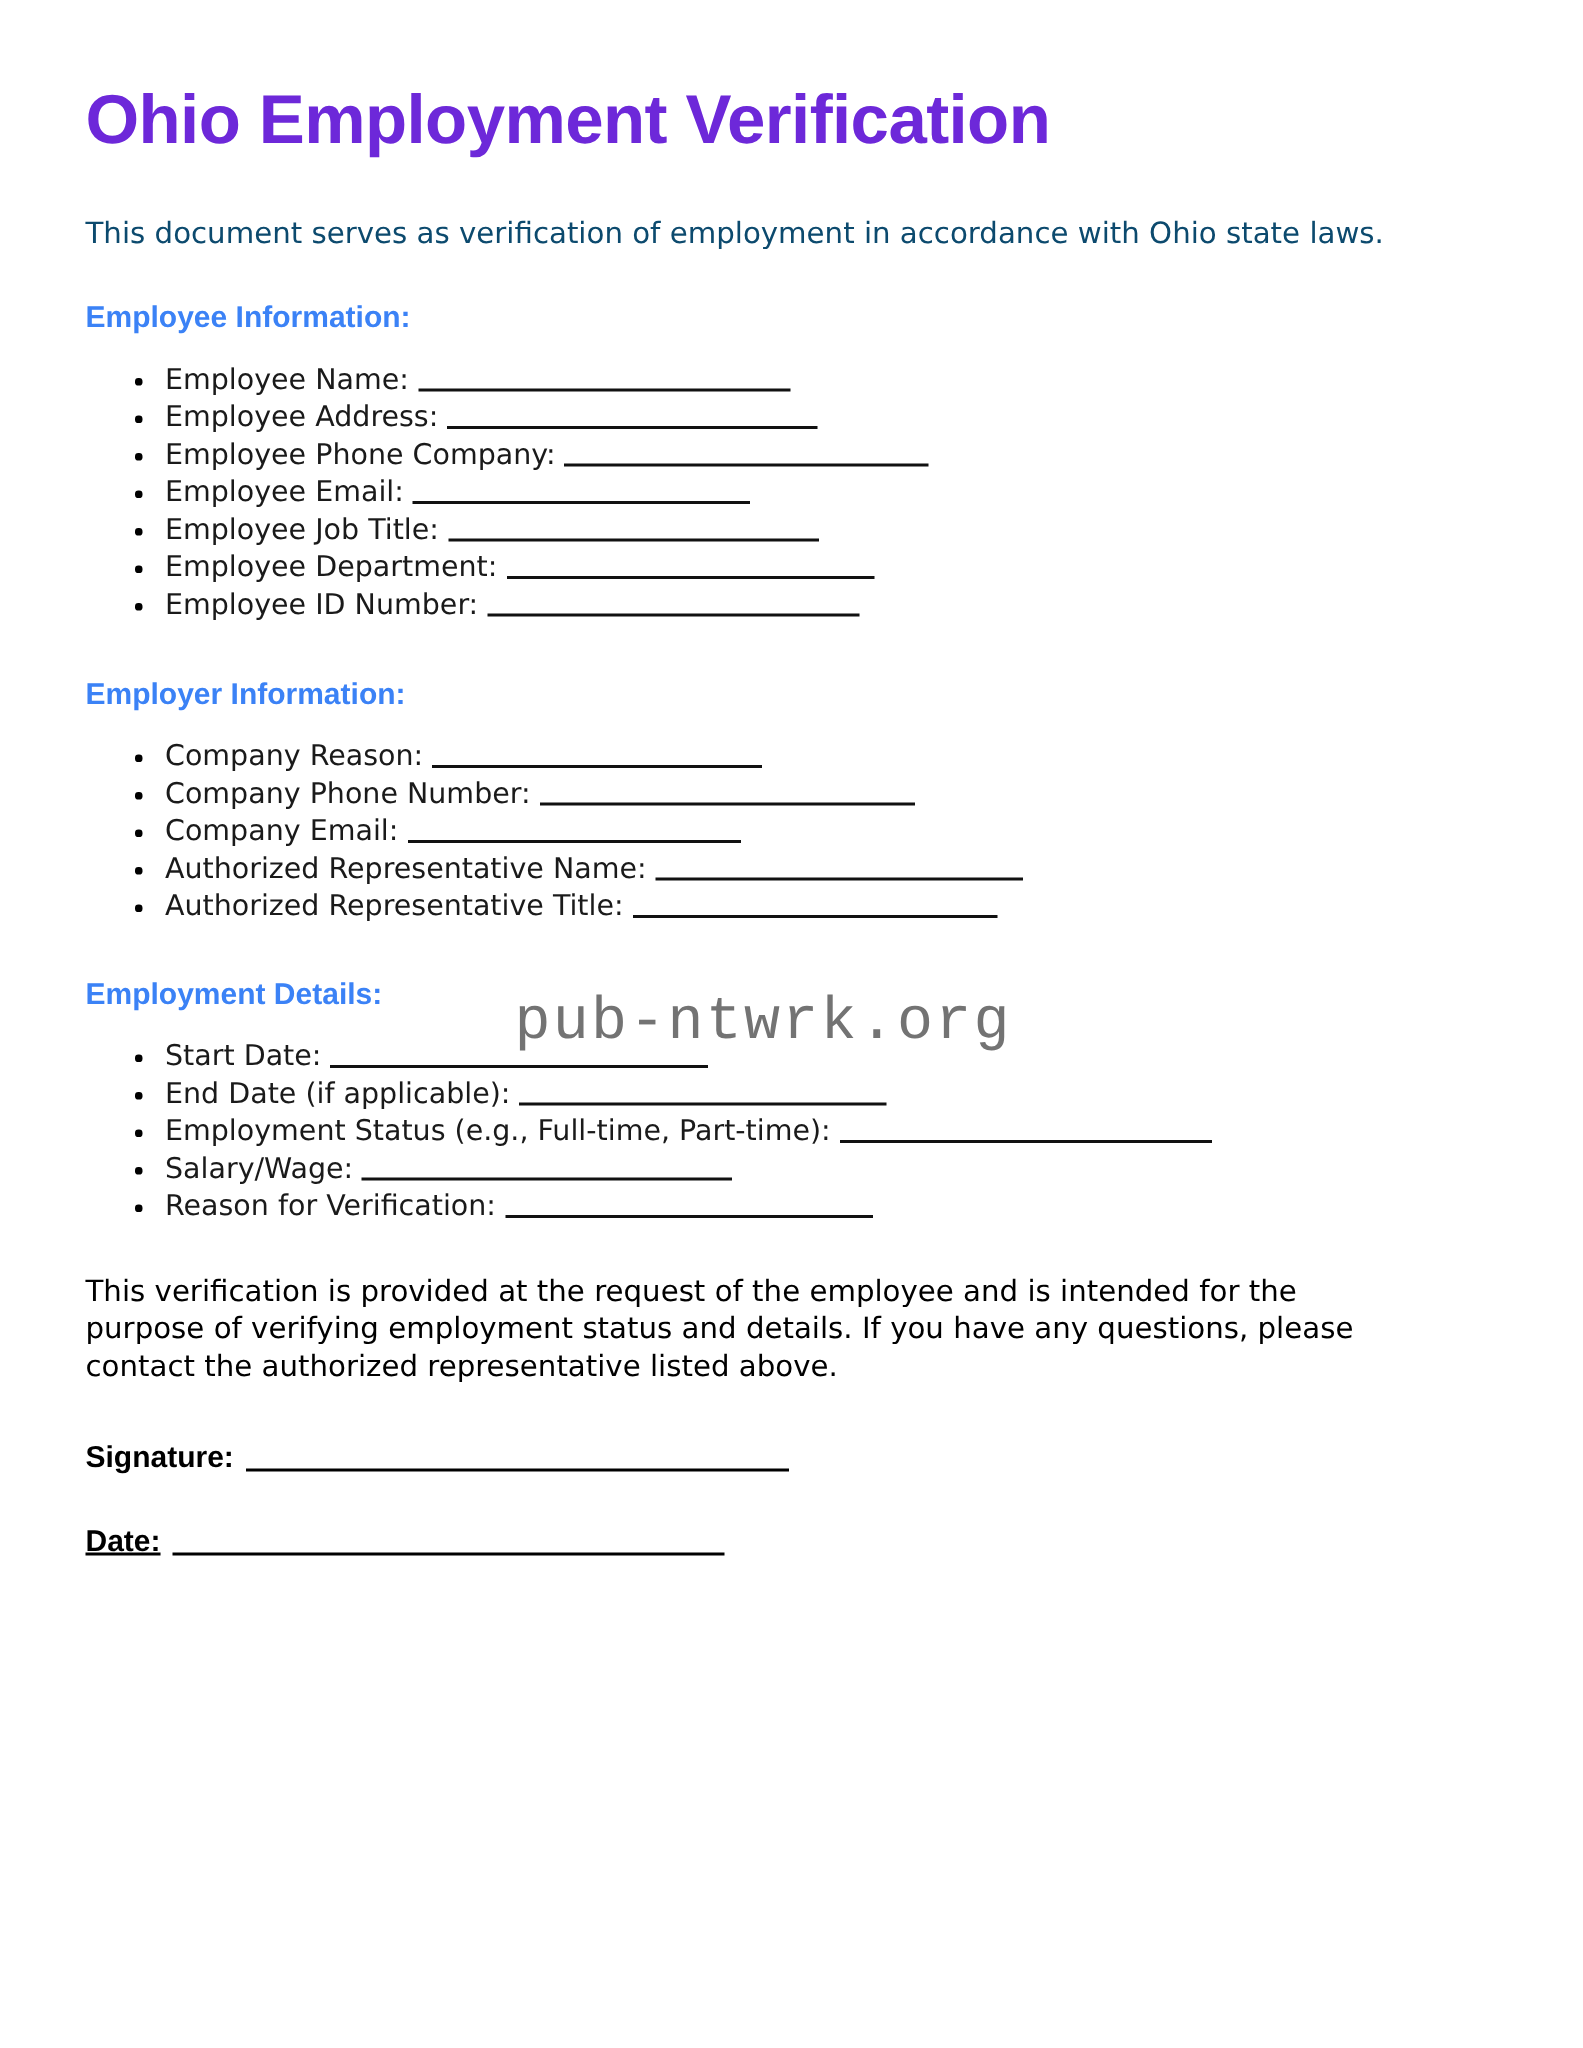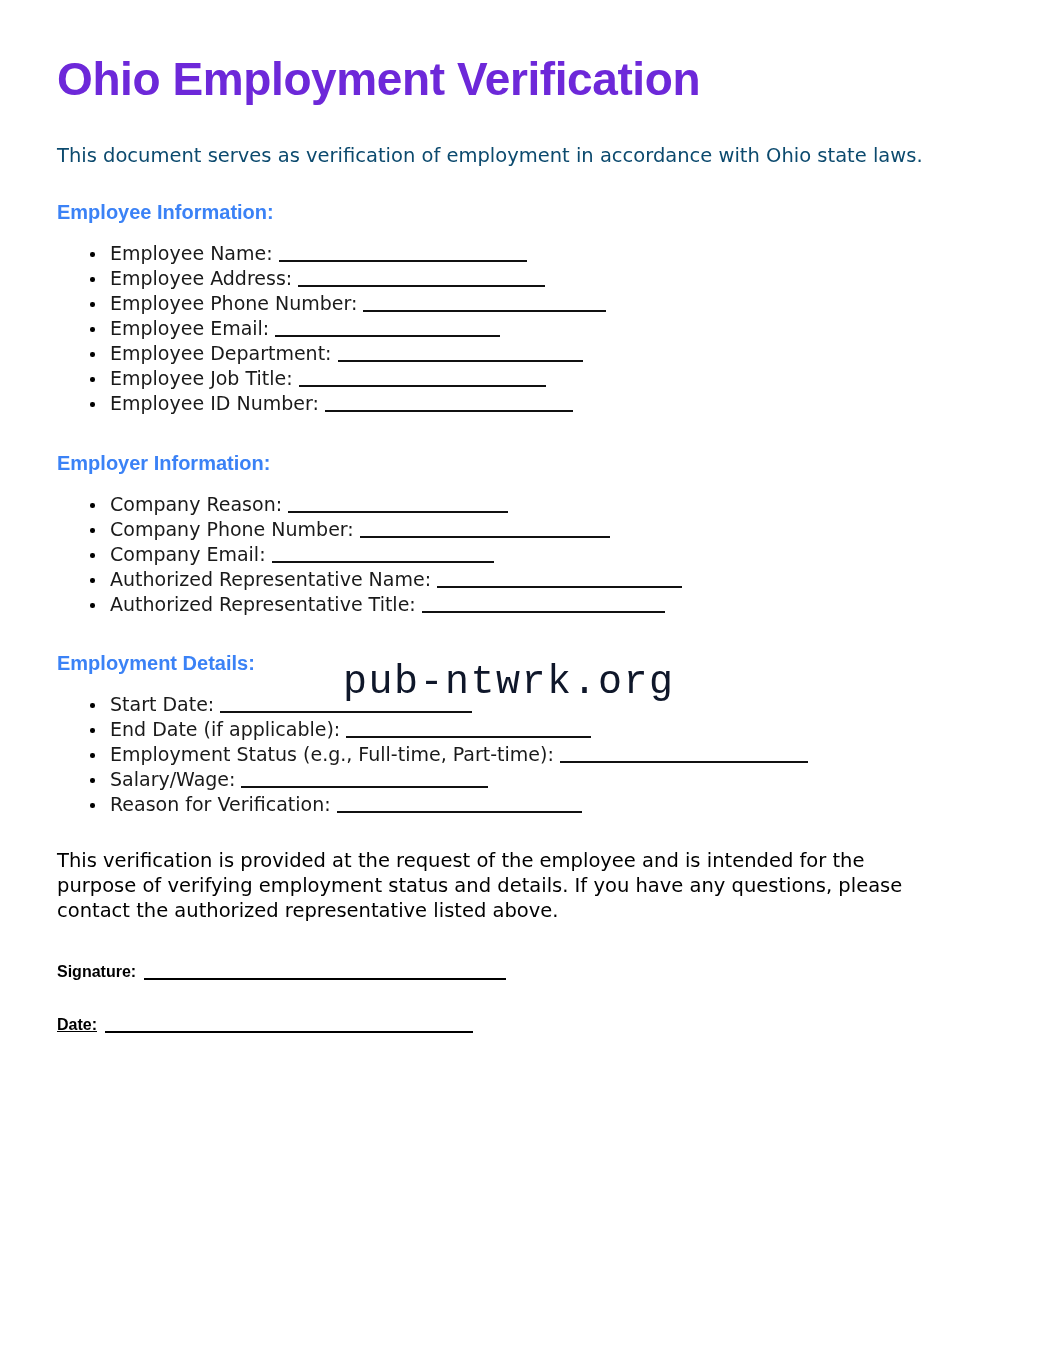--- a/index.html
+++ b/index.html
@@ -123,21 +123,21 @@
   .w-245 { width: 245px; }
   .w-252 { width: 252px; }
   .w-243 { width: 243px; }
   .w-220 { width: 220px; }
   .w-222 { width: 222px; }
 
   
   .sign-row {
     font-family: "Liberation Sans", sans-serif;
     font-weight: bold;
-    font-size: 16px;
+    font-size: 20px;
     line-height: 1.2;
     white-space: nowrap;
     color: #000;
   }
   .sign-row.signature { margin-top: 36px; }
   .sign-row.date      { margin-top: 32px; text-decoration: underline; }
 
   .sign-blank {
     display: inline-block;
     border-bottom: 2.5px solid #000;
@@ -151,21 +151,21 @@
   .w-date { width: 368px; }
 
   
   .watermark {
     position: absolute;
     left: 343px;
     top: 660px;
     font-family: "Liberation Mono", "DejaVu Sans Mono", monospace;
     font-size: 40px;
     letter-spacing: 1.5px;
-    color: #0f172a;
+    color: #737373;
     white-space: nowrap;
     pointer-events: none;
     z-index: 5;
     text-align: right;
   }
 </style>
 </head>
 <body>
 
 <div class="page">
@@ -181,30 +181,30 @@
     <h2 class="section-heading sec-employee">Employee Information:</h2>
 
     <ul class="field-list">
       <li>
         <span class="field-label">Employee Name:</span><span class="blank w-248"></span>
       </li>
       <li>
         <span class="field-label">Employee Address:</span><span class="blank w-247"></span>
       </li>
       <li>
-        <span class="field-label">Employee Phone Number:</span><span class="blank w-243"></span>
+        <span class="field-label">Employee Phone Company:</span><span class="blank w-243"></span>
       </li>
       <li>
         <span class="field-label">Employee Email:</span><span class="blank w-225"></span>
       </li>
       <li>
+        <span class="field-label">Employee Job Title:</span><span class="blank w-247"></span>
+      </li>
+      <li>
         <span class="field-label">Employee Department:</span><span class="blank w-245"></span>
-      </li>
-      <li>
-        <span class="field-label">Employee Job Title:</span><span class="blank w-247"></span>
       </li>
       <li>
         <span class="field-label">Employee ID Number:</span><span class="blank w-248"></span>
       </li>
     </ul>
 
     <h2 class="section-heading sec-employer">Employer Information:</h2>
 
     <ul class="field-list">
       <li>

